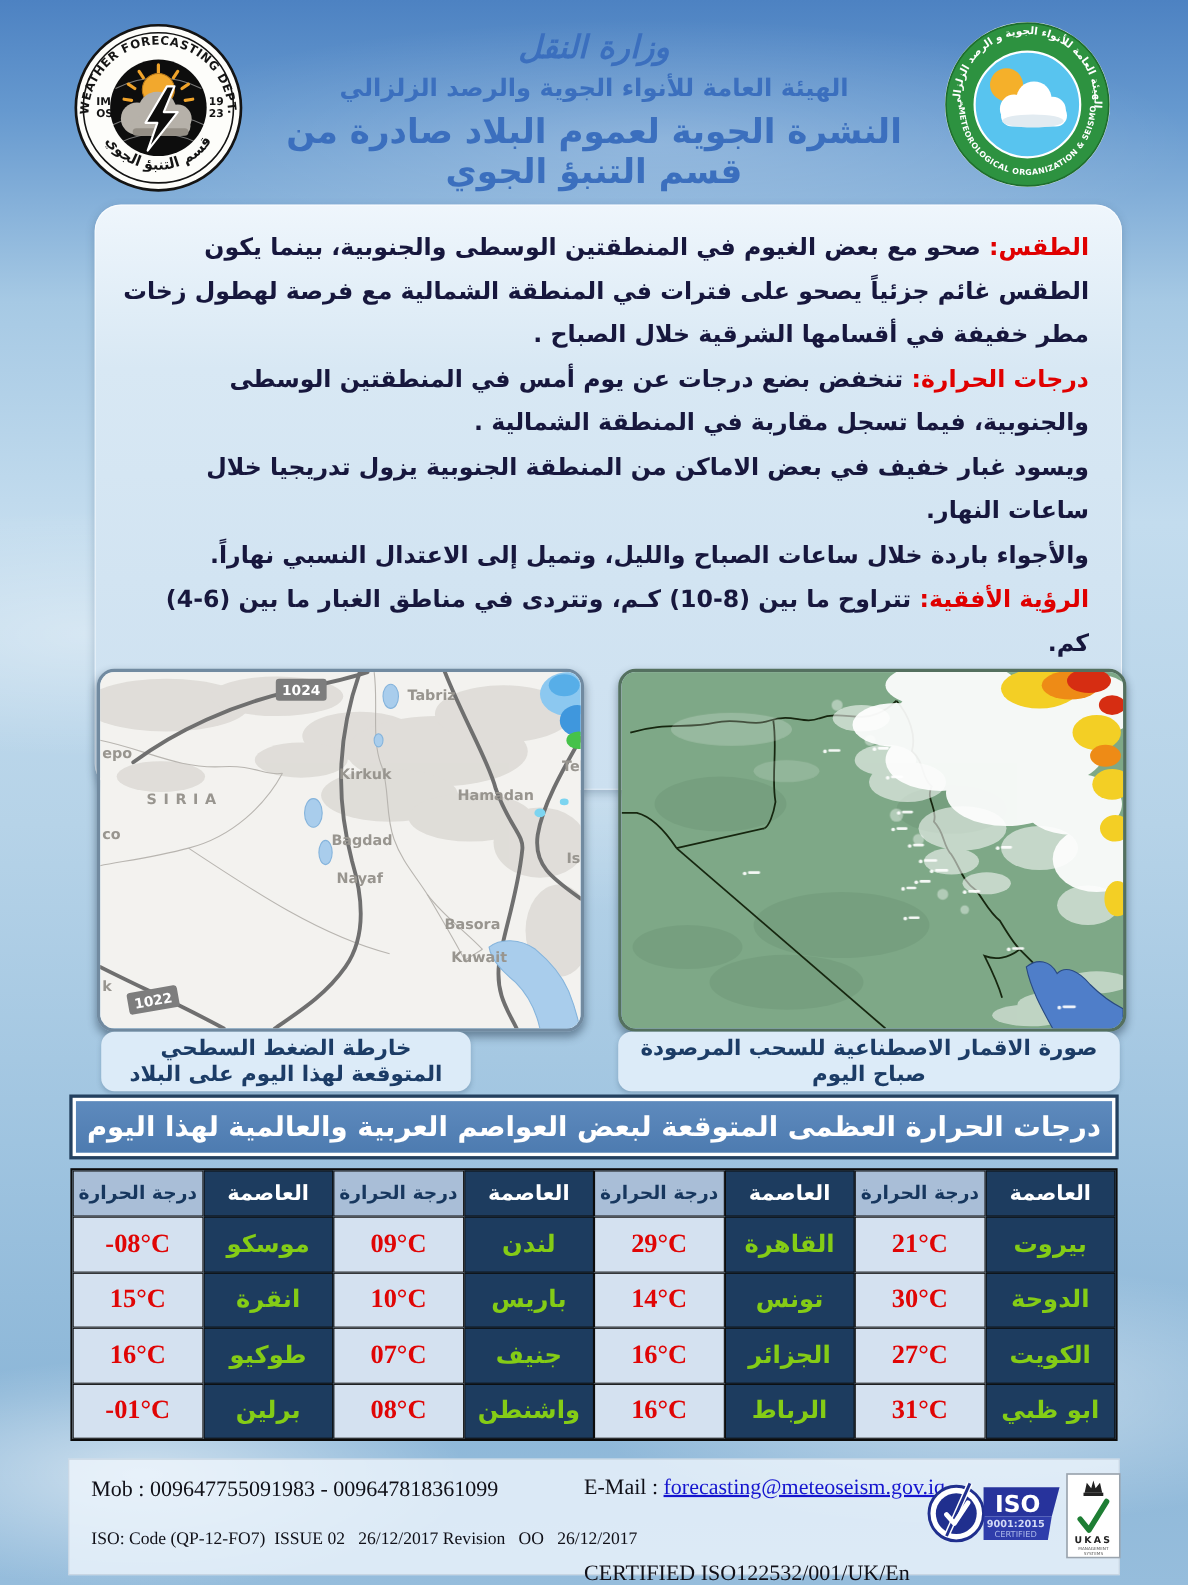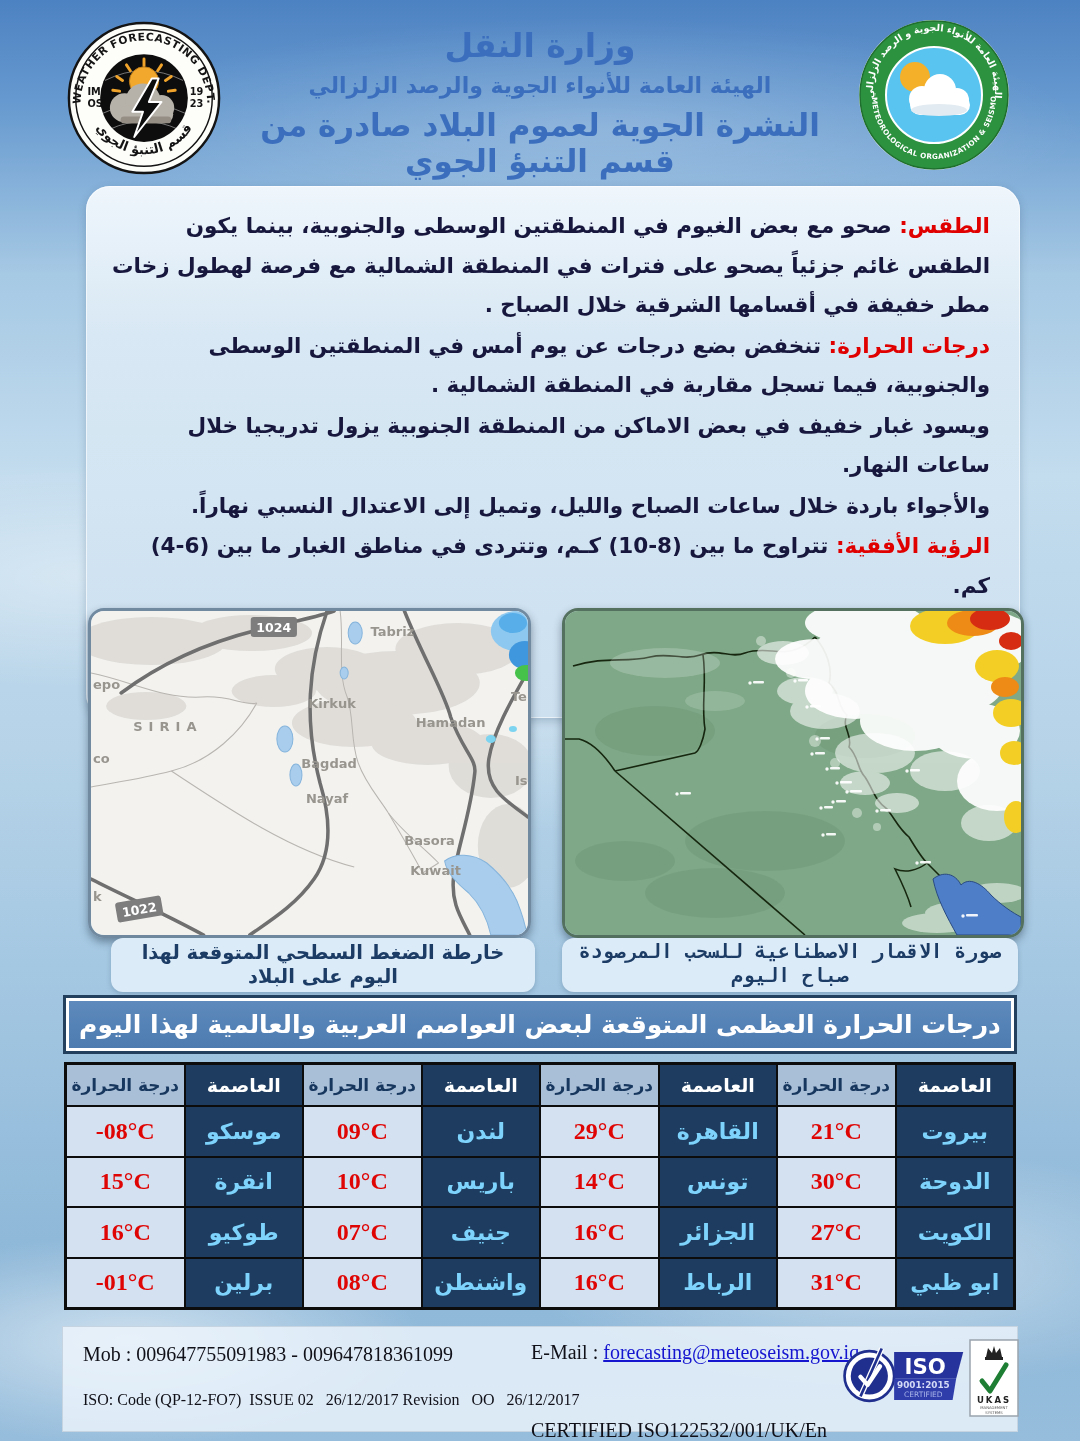--- a/index.html
+++ b/index.html
@@ -10,21 +10,21 @@
       radial-gradient(ellipse 420px 150px at 12% 93%, rgba(255,255,255,.55), transparent 70%),
       radial-gradient(ellipse 520px 170px at 82% 88%, rgba(255,255,255,.45), transparent 70%),
       radial-gradient(ellipse 650px 220px at 50% 47%, rgba(255,255,255,.32), transparent 70%),
       radial-gradient(ellipse 500px 160px at 8% 40%, rgba(255,255,255,.38), transparent 70%),
       radial-gradient(ellipse 700px 160px at 55% 9%, rgba(255,255,255,.22), transparent 70%),
       linear-gradient(180deg,#4d82c2 0%,#6699cf 7%,#a6c9e4 19%,#c3dcee 33%,#b6d3e8 52%,#9fc4e0 72%,#8db7d8 88%,#96bddc 100%);
   }
   
   .hdr-title{position:absolute;left:235px;right:235px;top:26px;text-align:center;direction:rtl;
     color:#3b6fbe;font-weight:bold;}
-  .hdr-l1{font-size:33px;}
+  .hdr-l1{font-size:29px;font-style:italic;}
   .hdr-l2{font-size:22px;margin-top:8px;}
   .hdr-l3{font-size:31px;margin-top:9px;}
   .hdr-l4{font-size:25px;margin-top:8px;}
   .logo{position:absolute;}
   .logo-left{left:66px;top:20px;width:156px;height:156px;}
   .logo-right{left:854px;top:15px;width:160px;height:160px;}
   
   .box{position:absolute;left:86px;top:186px;width:934px;height:532px;border-radius:24px;
     background:linear-gradient(180deg,#eff6fc 0%,#d8e8f4 28%,#cce0f0 100%);
     box-shadow:0 3px 8px rgba(50,80,110,.28), inset 0 0 0 1px rgba(255,255,255,.6);
@@ -36,38 +36,38 @@
   .map{position:absolute;top:608px;height:324px;border-radius:16px;overflow:hidden;
     box-shadow:0 4px 8px rgba(25,45,65,.45);}
   .map-left{left:88px;width:437px;border:3px solid #718aa0;}
   .map-right{left:562px;width:456px;border:3px solid #54705f;}
   .map svg{display:block;width:100%;height:100%;}
   
   .cap{position:absolute;top:938px;height:54px;background:#dcebf8;border-radius:12px;
     color:#1c3c66;font-weight:bold;font-size:19.5px;display:flex;align-items:center;justify-content:center;
     text-align:center;direction:rtl;padding:0 16px;box-sizing:border-box;line-height:1.25;
     box-shadow:0 2px 5px rgba(60,90,120,.3);}
-  .cap-left{left:111px;width:424px;}
-  .cap-right{left:562px;width:456px;font-family:Liberation Mono, monospace;}
+  .cap-left{left:92px;width:336px;}
+  .cap-right{left:562px;width:456px;}
   
   .banner{position:absolute;left:66px;top:998px;width:948px;height:53px;
     background:linear-gradient(180deg,#5e8abd 0%,#4d7bb0 100%);
     border:3px solid #ffffff;box-shadow:0 0 0 3px #234independent;box-sizing:border-box;
     box-shadow:0 0 0 3px #23405f;
     display:flex;align-items:center;justify-content:center;direction:rtl;
     color:#ffffff;font-weight:bold;font-size:25px;}
   
   .temps{position:absolute;left:64px;top:1062px;width:952px;direction:rtl;display:grid;
     grid-template-columns:repeat(8,1fr);grid-template-rows:42px repeat(4,50.5px);
     border:2px solid #0c0c0c;box-sizing:border-box;}
   .cell{display:flex;align-items:center;justify-content:center;border:1px solid #0c0c0c;
     box-sizing:border-box;font-weight:bold;}
   .ch{background:#1d3c5f;color:#fff;font-size:19px;}
   .th{background:#a9bed7;color:#17375e;font-size:17px;}
-  .cc{background:#1d3c5f;color:#7dd3fc;font-size:22px;}
+  .cc{background:#1d3c5f;color:#84cc16;font-size:22px;}
   .tc{background:#d4e1f0;color:#e00505;font-size:24px;direction:ltr;
     font-family:"Liberation Serif","DejaVu Serif",serif;}
   
   .footer{position:absolute;left:62px;top:1326px;width:956px;height:106px;
     background:rgba(238,245,252,.8);border:1px solid #c6d4e2;box-sizing:border-box;
     font-family:"Liberation Serif","DejaVu Serif",serif;color:#101018;}
   .f-mob{position:absolute;left:20px;top:16px;font-size:20px;}
   .f-email{position:absolute;left:468px;top:14px;font-size:20px;}
   .f-email a{color:#1515cf;text-decoration:underline;}
   .f-iso{position:absolute;left:20px;top:64px;font-size:16px;white-space:pre;}

